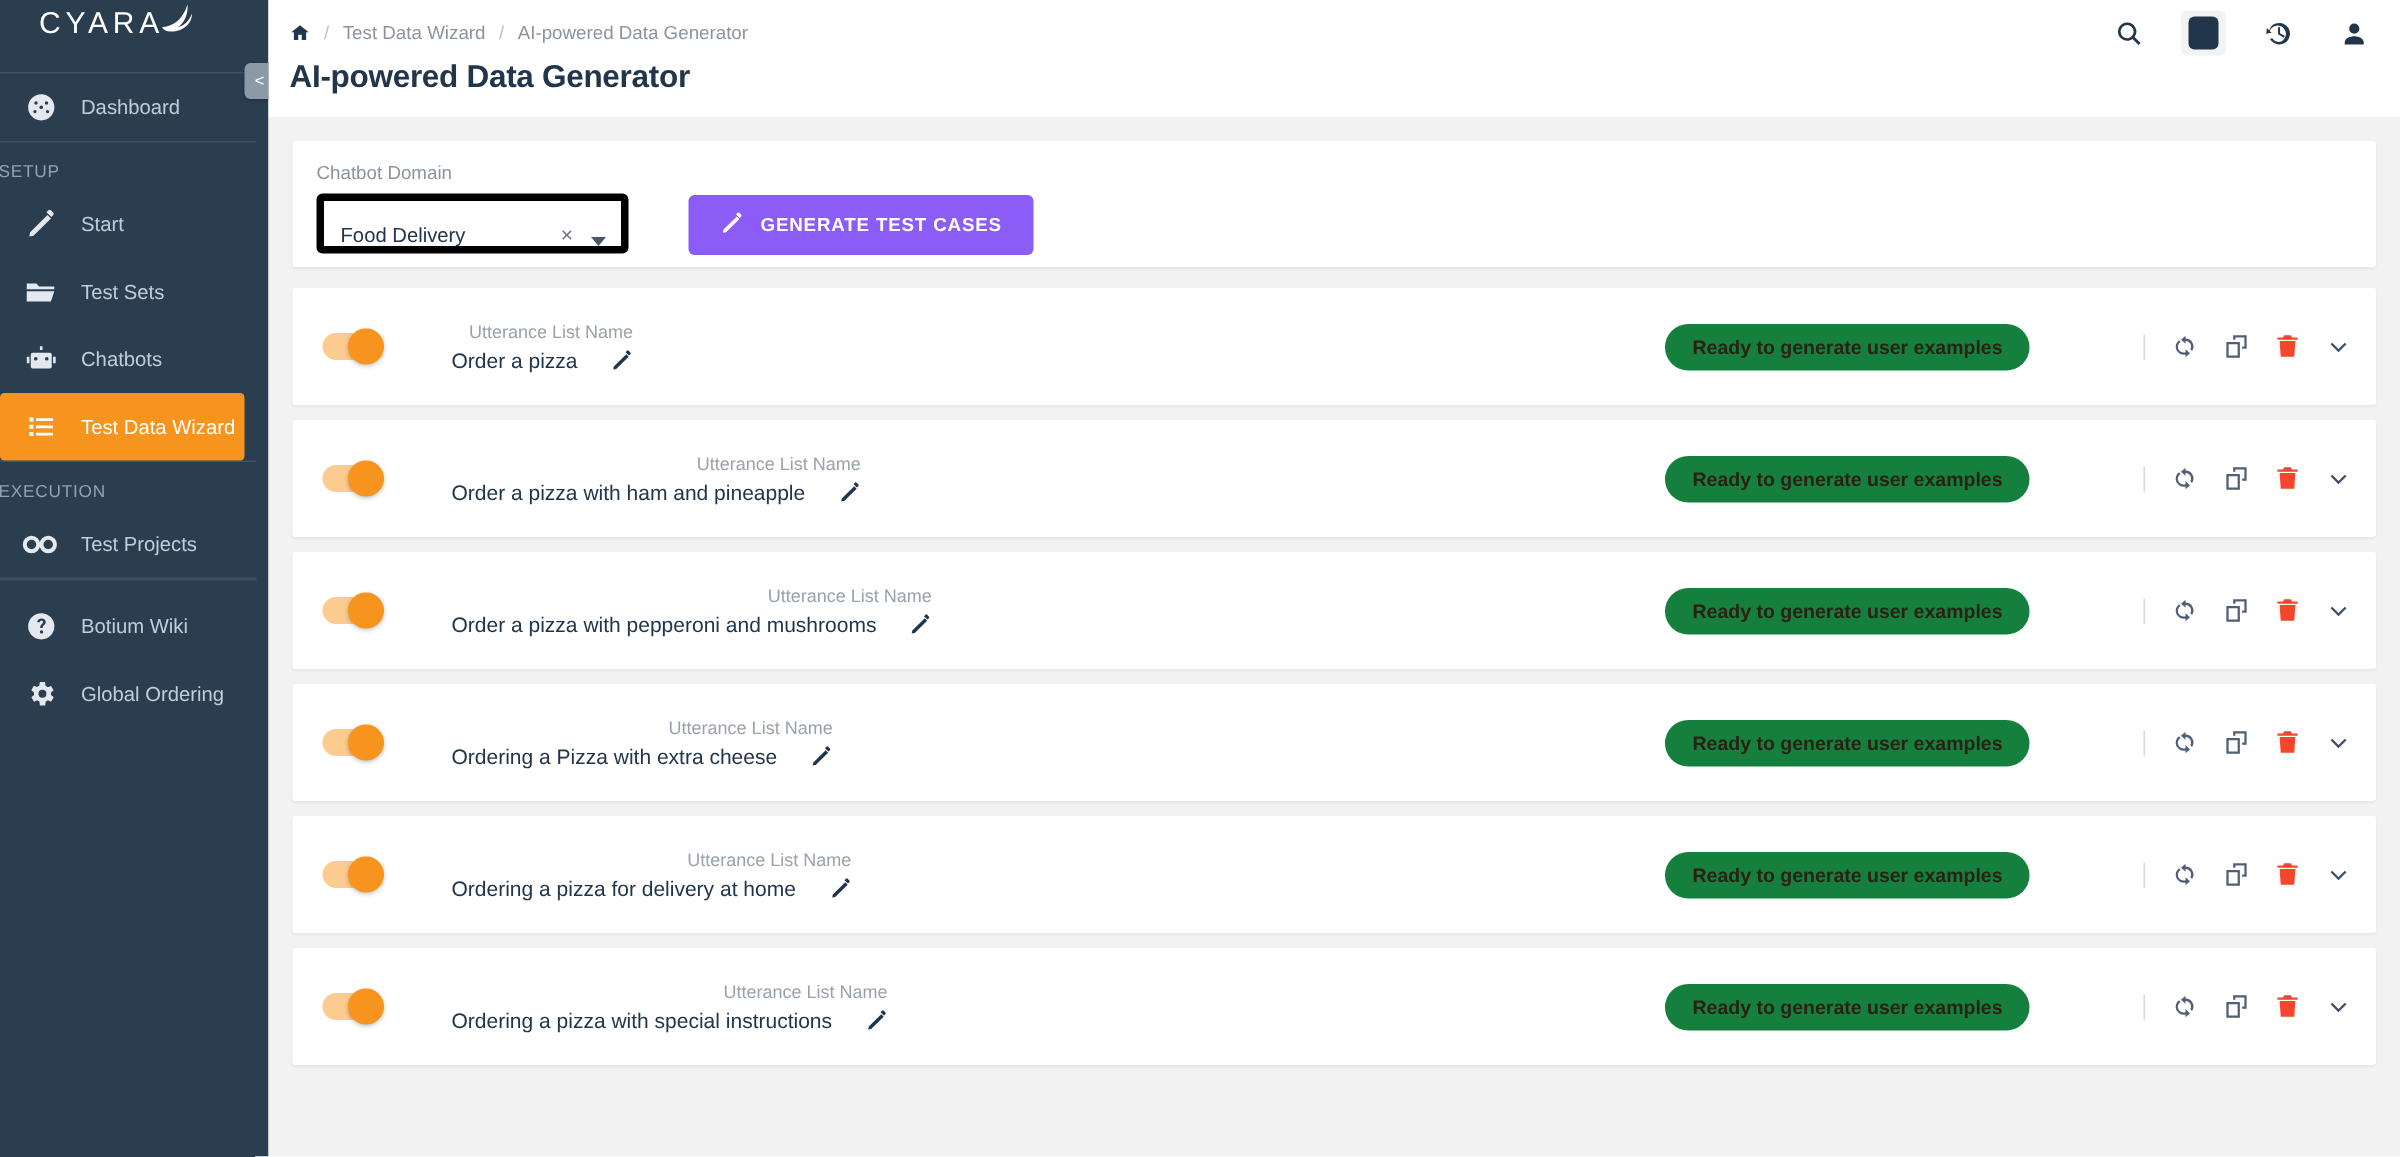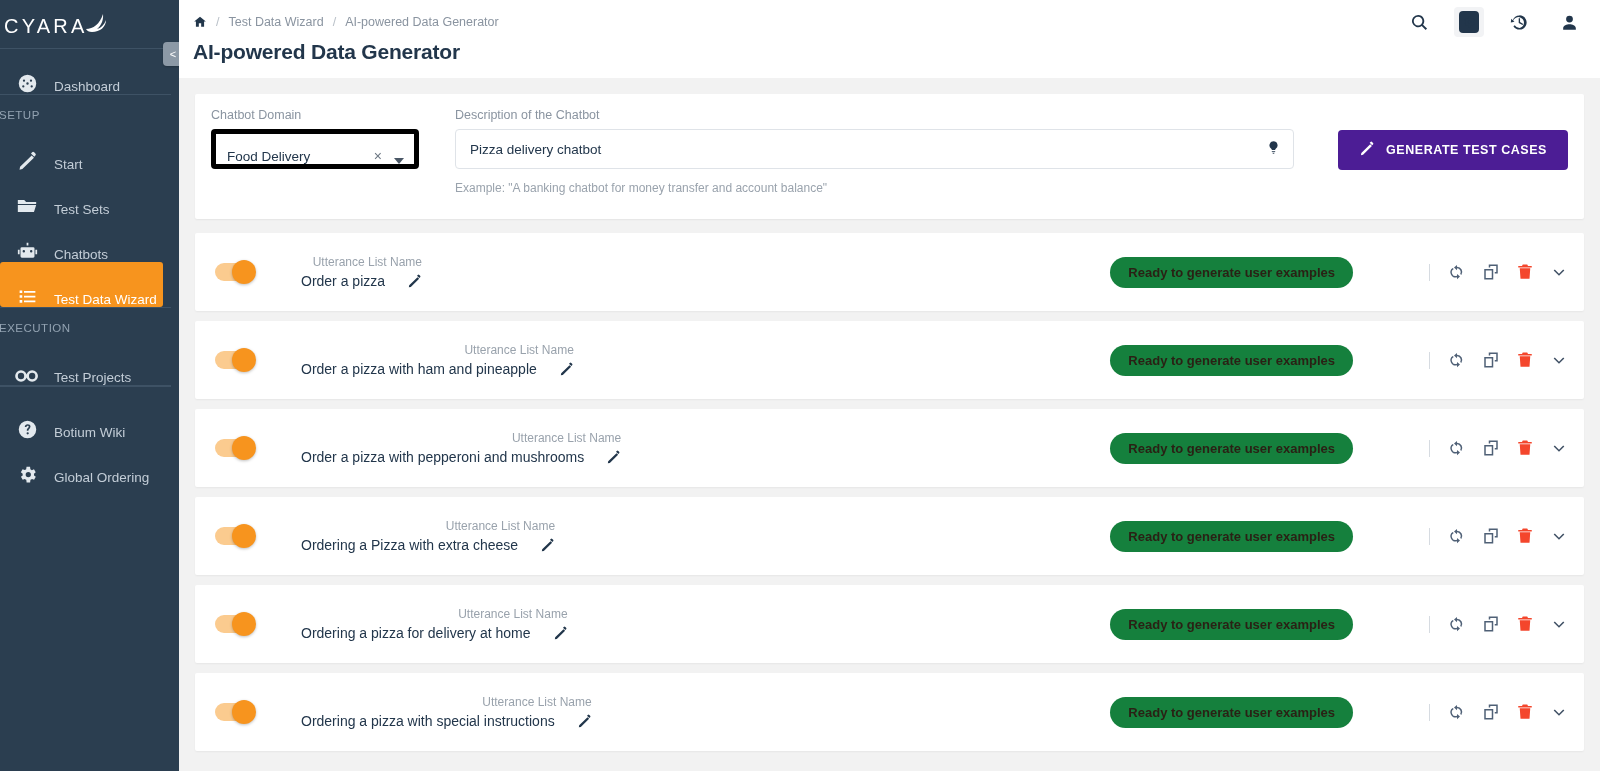--- a/index.html
+++ b/index.html
@@ -14,22 +14,22 @@
   
   .sidebar {
     width: 179px; height: 771px;
     background: #2b3e50;
     flex: 0 0 179px;
     position: relative;
     overflow: hidden;
   }
   .logo-wrap {
     height: 48px;
-    display: flex; align-items: center;
-    padding-left: 4px;
+    display: flex; 
+    padding-left: 26px;
   }
   .logo {
     color: #ffffff;
     font-size: 20px;
     letter-spacing: 3.2px;
     font-weight: 400;
     display: flex; align-items: baseline;
   }
   .logo-swoosh { margin-left: -4px; display: inline-block; }
   .sb-divider {
@@ -37,21 +37,21 @@
     margin: 0 8px 0 0;
   }
   .sb-section {
     color: #92a2b1;
     font-size: 11.5px;
     letter-spacing: .5px;
     padding: 14px 0 6px 0px;
     margin-left: -1px;
   }
   .sb-item {
-    display: flex; align-items: flex-end;
+    display: flex; align-items: center;
     height: 45px;
     color: #c3cdd7;
     font-size: 13.5px;
     cursor: pointer;
     padding-left: 0;
     position: relative;
   }
   .sb-item .ico {
     width: 54px; display: flex; align-items: center; justify-content: center;
     flex: 0 0 54px;
@@ -144,25 +144,24 @@
   .content {
     padding: 16px 16px 0 16px;
     flex: 1;
     overflow: hidden;
   }
 
   
   .form-card {
     background: #ffffff;
     border-radius: 2px;
-    padding: 14px 16px 24px 16px;
+    padding: 14px 16px 8px 16px;
     display: flex;
     align-items: flex-start;
     box-shadow: 0 1px 2px rgba(0,0,0,.06);
-    gap: 20px;
   }
   .field-label {
     font-size: 12.5px;
     color: #8a94a0;
     margin-bottom: 7px;
   }
   .fld-domain { width: 208px; margin-right: 16px; }
   .select-box {
     height: 40px;
     border: 5px solid #000000;
@@ -203,21 +202,21 @@
     background: transparent;
   }
   .hint {
     font-size: 12px;
     color: #9aa3ad;
     margin-top: 12px;
   }
   .gen-btn {
     margin-left: 24px;
     margin-top: 22px;
-    background: #4c1d95;
+    background: #8b5cf6;
     color: #ffffff;
     border: 0; border-radius: 4px;
     height: 40px;
     padding: 0 21px;
     font-size: 12.5px;
     font-weight: 600;
     letter-spacing: .55px;
     display: flex; align-items: center; gap: 11px;
     cursor: pointer;
     font-family: "Liberation Sans", sans-serif;
@@ -445,32 +444,20 @@
       <div class="form-card">
         <div class="fld-domain">
           <div class="field-label">Chatbot Domain</div>
           <div class="select-box">
             <span class="val">Food Delivery</span>
             <span class="clear">×</span>
             <span class="caret"></span>
           </div>
         </div>
 
-        <div class="fld-desc">
-          <div class="field-label">Description of the Chatbot</div>
-          <div class="text-box">
-            <input value="Pizza delivery chatbot" style="">
-            <span>
-              <svg width="15" height="15" viewBox="0 0 24 24" fill="#22364b">
-                  <path d="M12 2a6.5 6.5 0 0 0-3.6 11.9c.6.4.9 1 .9 1.7v.4h5.4v-.4c0-.7.3-1.3.9-1.7A6.5 6.5 0 0 0 12 2zM9.3 17.4h5.4v1.5H9.3v-1.5zm.8 3h3.8c-.3.9-1 1.6-1.9 1.6s-1.6-.7-1.9-1.6z"></path>
-                </svg>
-            </span>
-          </div>
-          <div class="hint">Example: "A banking chatbot for money transfer and account balance"</div>
-        </div>
 
         <button class="gen-btn">
           <span>
             <svg width="16" height="16" viewBox="0 0 24 24" fill="#ffffff">
                 <path d="M3.5 18.1l-.6 3.2 3.2-.6L19.4 7.6l-2.6-2.6L3.5 18.1zM21 5.2a1.6 1.6 0 0 0 0-2.3l-1.4-1.4a1.6 1.6 0 0 0-2.3 0l-1.3 1.3 3.7 3.7L21 5.2z"></path>
               </svg>
           </span>
           <span>GENERATE TEST CASES</span>
         </button>
       </div>

